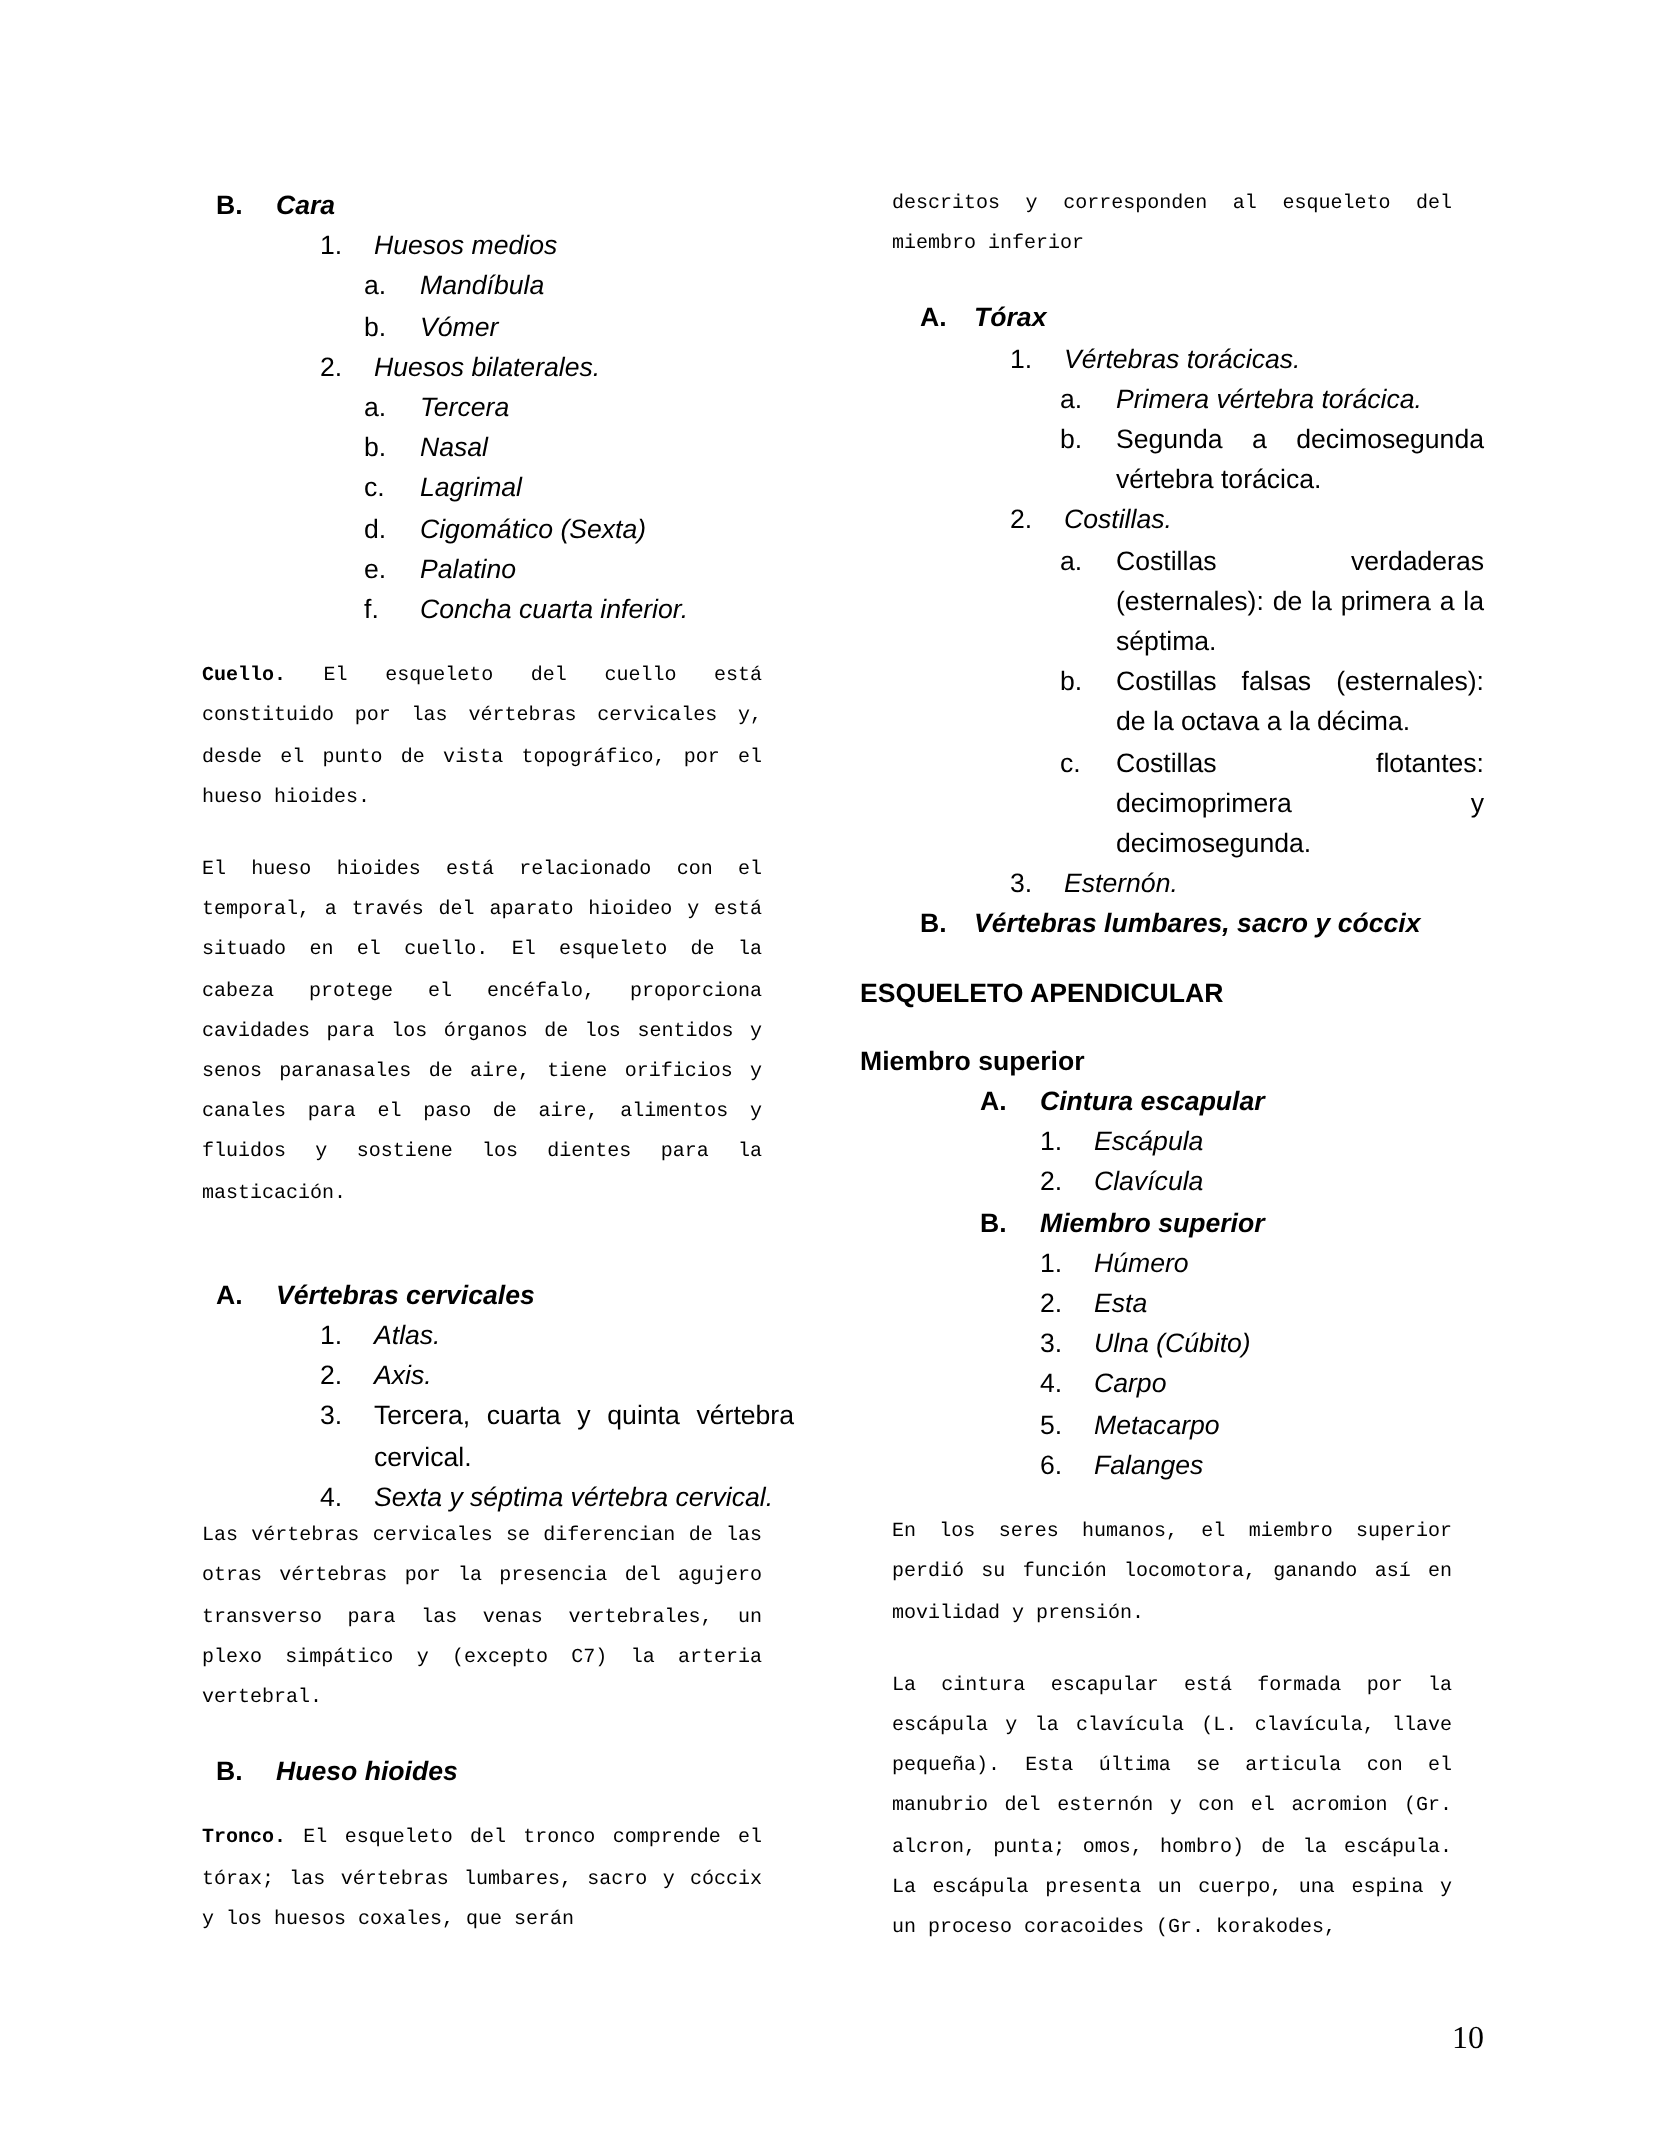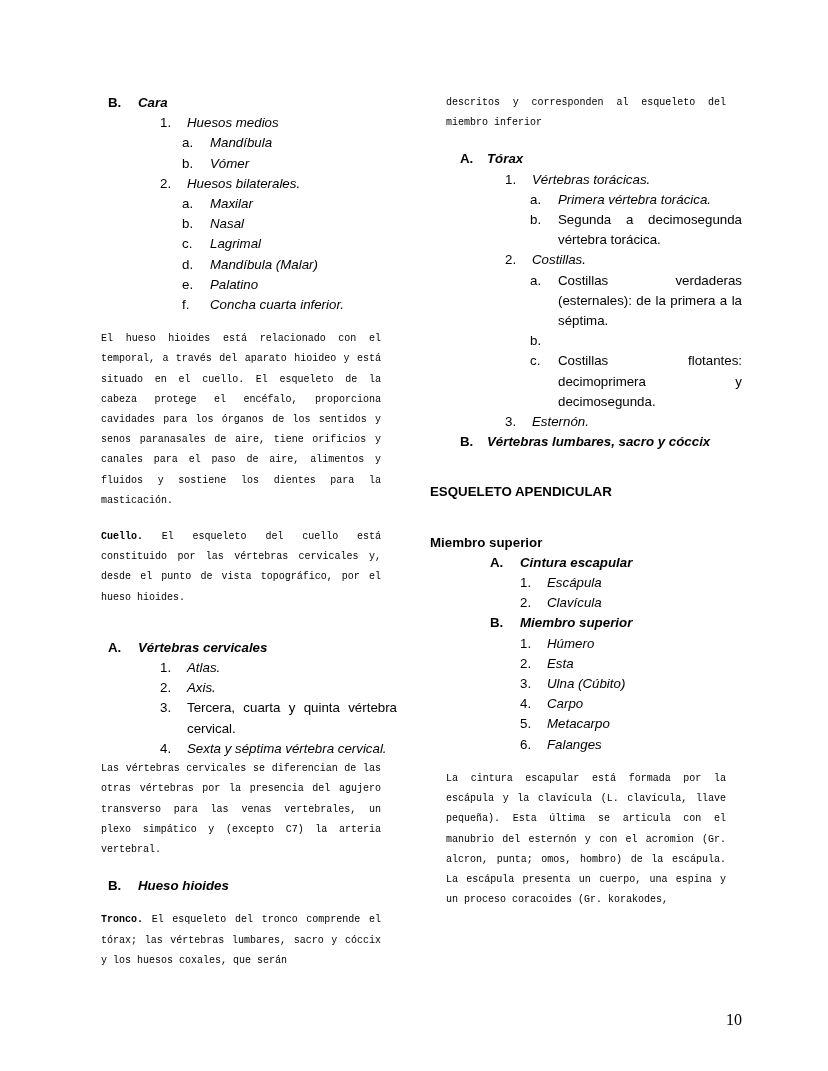--- a/index.html
+++ b/index.html
@@ -53,21 +53,21 @@
     font-weight: bold;
   }
   .heading {
     font-size: 13.3px;
     line-height: 20.2px;
     font-weight: bold;
     margin: 0;
     text-align: left;
   }
   .heading.spaced {
-    margin-top: 30px;
+    margin-top: 14px;
   }
   
   .row {
     display: flex;
     flex-direction: row;
     align-items: flex-start;
     font-size: 13.3px;
     line-height: 20.2px;
   }
   .marker {
@@ -140,46 +140,46 @@
         <span class="marker">b.</span>
         <span class="rowtext nojust">Vómer</span>
       </div>
 
       <div class="row lvl1">
         <span class="marker">2.</span>
         <span class="rowtext nojust">Huesos bilaterales.</span>
       </div>
       <div class="row lvl2">
         <span class="marker">a.</span>
-        <span class="rowtext nojust">Maxilar</span>
+        <span class="rowtext nojust">Tercera</span>
       </div>
       <div class="row lvl2">
         <span class="marker">b.</span>
         <span class="rowtext nojust">Nasal</span>
       </div>
       <div class="row lvl2">
         <span class="marker">c.</span>
         <span class="rowtext nojust">Lagrimal</span>
       </div>
       <div class="row lvl2">
         <span class="marker">d.</span>
-        <span class="rowtext nojust">Mandíbula (Malar)</span>
+        <span class="rowtext nojust">Cigomático (Sexta)</span>
       </div>
       <div class="row lvl2">
         <span class="marker">e.</span>
         <span class="rowtext nojust">Palatino</span>
       </div>
       <div class="row lvl2">
         <span class="marker">f.</span>
         <span class="rowtext nojust">Concha cuarta inferior.</span>
       </div>
 
+      <p class="para spaced"><span class="lead">Cuello.</span><span> El esqueleto del cuello está constituido por las vértebras cervicales y, desde el punto de vista topográfico, por el hueso hioides.</span></p>
+
       <p class="para spaced">El hueso hioides está relacionado con el temporal, a través del aparato hioideo y está situado en el cuello. El esqueleto de la cabeza protege el encéfalo, proporciona cavidades para los órganos de los sentidos y senos paranasales de aire, tiene orificios y canales para el paso de aire, alimentos y fluidos y sostiene los dientes para la masticación.</p>
-
-      <p class="para spaced"><span class="lead">Cuello.</span><span> El esqueleto del cuello está constituido por las vértebras cervicales y, desde el punto de vista topográfico, por el hueso hioides.</span></p>
 
       <div class="gap-sm"></div>
 
       <div class="row bold lvlA">
         <span class="marker">A.</span>
         <span class="rowtext nojust">Vértebras cervicales</span>
       </div>
       <div class="row lvl1">
         <span class="marker">1.</span>
         <span class="rowtext nojust">Atlas.</span>
@@ -233,20 +233,21 @@
       <div class="row r1">
         <span class="marker">2.</span>
         <span class="rowtext nojust">Costillas.</span>
       </div>
       <div class="row r2">
         <span class="marker">a.</span>
         <span class="rowtext">Costillas verdaderas (esternales): de la primera a la séptima.</span>
       </div>
       <div class="row r2">
         <span class="marker">b.</span>
+        <span class="rowtext">Costillas falsas (esternales): de la octava a la décima.</span>
       </div>
       <div class="row r2">
         <span class="marker">c.</span>
         <span class="rowtext">Costillas flotantes: decimoprimera y decimosegunda.</span>
       </div>
 
       <div class="row r1">
         <span class="marker">3.</span>
         <span class="rowtext nojust">Esternón.</span>
       </div>
@@ -295,20 +296,21 @@
       </div>
       <div class="row r1b">
         <span class="marker">5.</span>
         <span class="rowtext nojust">Metacarpo</span>
       </div>
       <div class="row r1b">
         <span class="marker">6.</span>
         <span class="rowtext nojust">Falanges</span>
       </div>
 
+      <p class="para spaced">En los seres humanos, el miembro superior perdió su función locomotora, ganando así en movilidad y prensión.</p>
 
       <p class="para spaced">La cintura escapular está formada por la escápula y la clavícula (L. clavícula, llave pequeña). Esta última se articula con el manubrio del esternón y con el acromion (Gr. alcron, punta; omos, hombro) de la escápula. La escápula presenta un cuerpo, una espina y un proceso coracoides (Gr. korakodes,</p>
 
     </div>
 
   </div>
 
   <div class="pagenum">10</div>
 
 </div>

